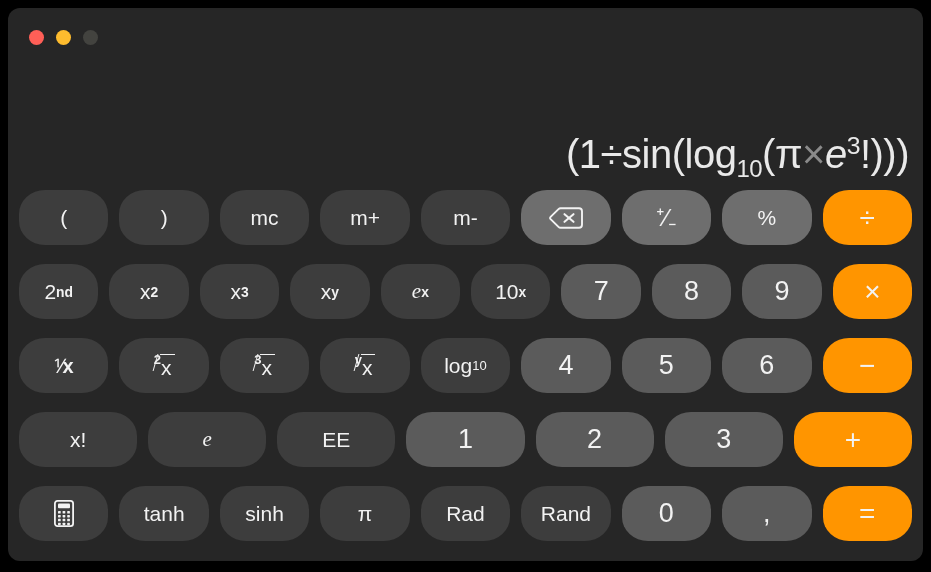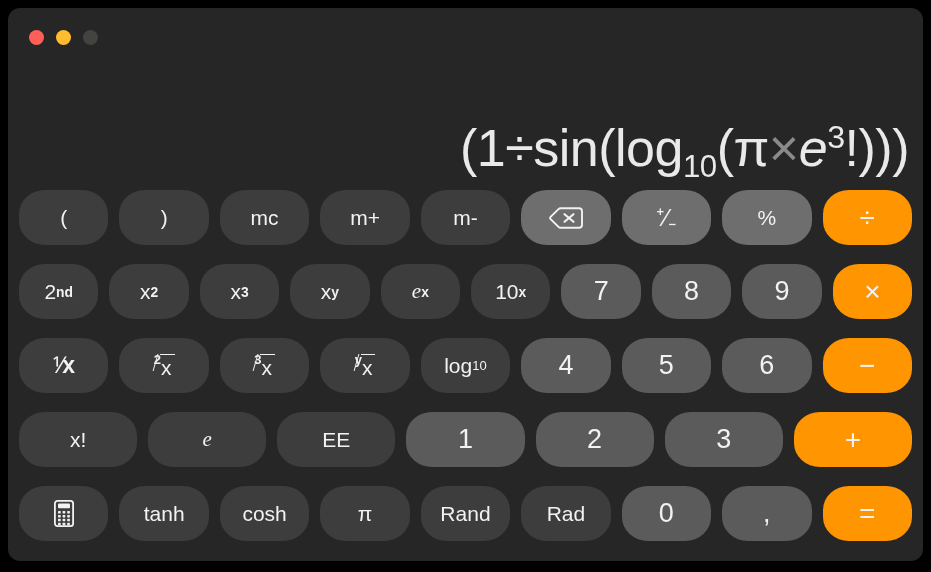--- a/index.html
+++ b/index.html
@@ -49,21 +49,21 @@
     top: 52px;
     width: 100%;
     height: 122px;
     display: flex;
     align-items: flex-end;
     justify-content: flex-end;
     padding: 0 14px 8px 14px;
   }
   #display-expression {
     color: #e9e9e9;
-    font-size: 52px;
+    font-size: 40px;
     line-height: 1;
     font-weight: 300;
     letter-spacing: -0.5px;
     white-space: nowrap;
     font-family: "Liberation Sans", sans-serif;
   }
   #display-expression .dim { color: #8a8a8a; }
   #display-expression .ital { font-style: italic; }
   #display-expression .sup {
     font-size: 0.62em;
@@ -154,21 +154,21 @@
     content: "";
     position: absolute;
     left: -5px;
     top: -1px;
     width: 6px;
     height: 17px;
     border-left: 1.6px solid #f2f2f2;
     transform: skewX(-16deg);
   }
 
-  .frac { font-size: 23px; }
+  .frac { font-size: 20px; }
   .frac .bold { font-weight: 700; }
 
   
   .icon-svg { display: block; }
 </style>
 </head>
 <body>
 
 <div id="window">
 
@@ -289,23 +289,23 @@
               <rect x="4" y="18.8" width="2.7" height="2.5" rx="0.6" fill="#f2f2f2"></rect>
               <rect x="8.6" y="18.8" width="2.7" height="2.5" rx="0.6" fill="#f2f2f2"></rect>
               <rect x="13.2" y="18.8" width="2.7" height="2.5" rx="0.6" fill="#f2f2f2"></rect>
               <rect x="4" y="22.7" width="2.7" height="2.5" rx="0.6" fill="#f2f2f2"></rect>
               <rect x="8.6" y="22.7" width="2.7" height="2.5" rx="0.6" fill="#f2f2f2"></rect>
               <rect x="13.2" y="22.7" width="2.7" height="2.5" rx="0.6" fill="#f2f2f2"></rect>
             </svg>
           </span>
         </button>
         <button class="key">tanh</button>
-        <button class="key">cosh</button>
+        <button class="key">sinh</button>
         <button class="key">π</button>
+        <button class="key">Rad</button>
         <button class="key">Rand</button>
-        <button class="key">Rad</button>
         <button class="key digit">0</button>
         <button class="key digit">,</button>
         <button class="key op">=</button>
       </div>
     </div>
 
 </div>
 
 </body></html>

